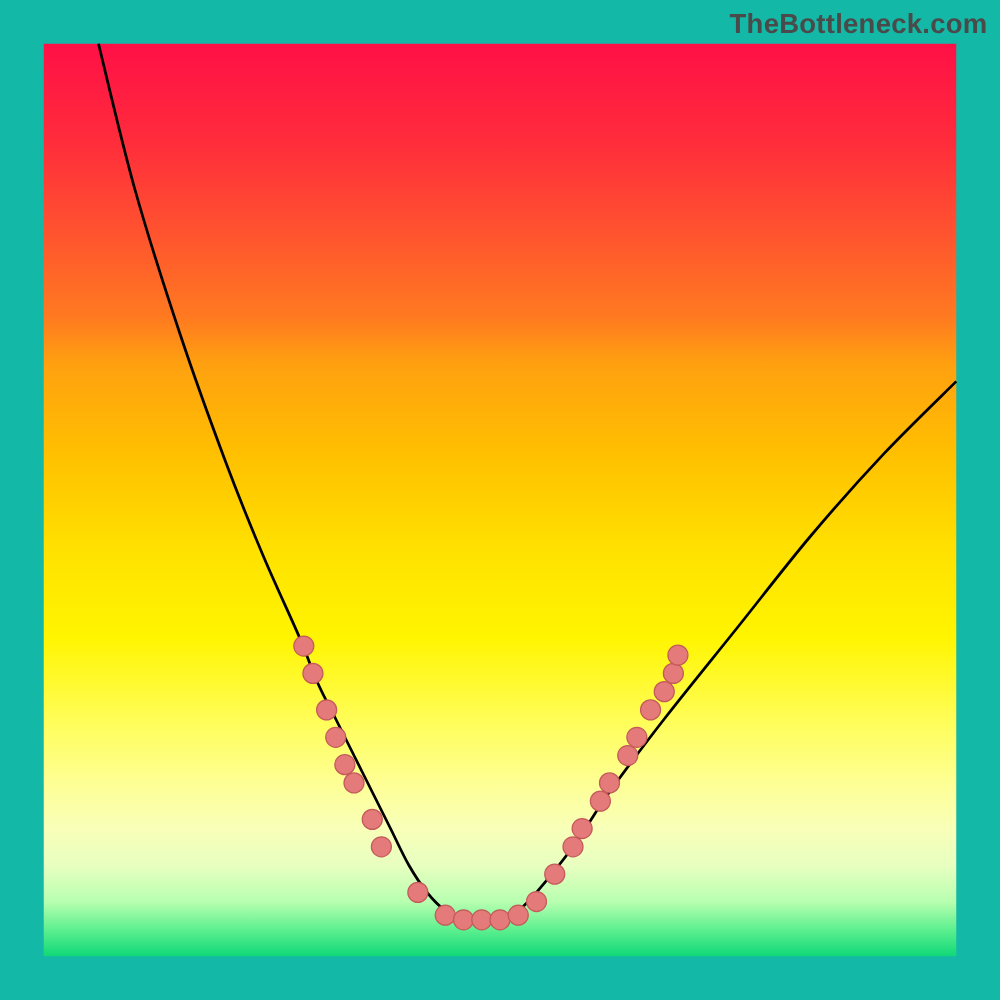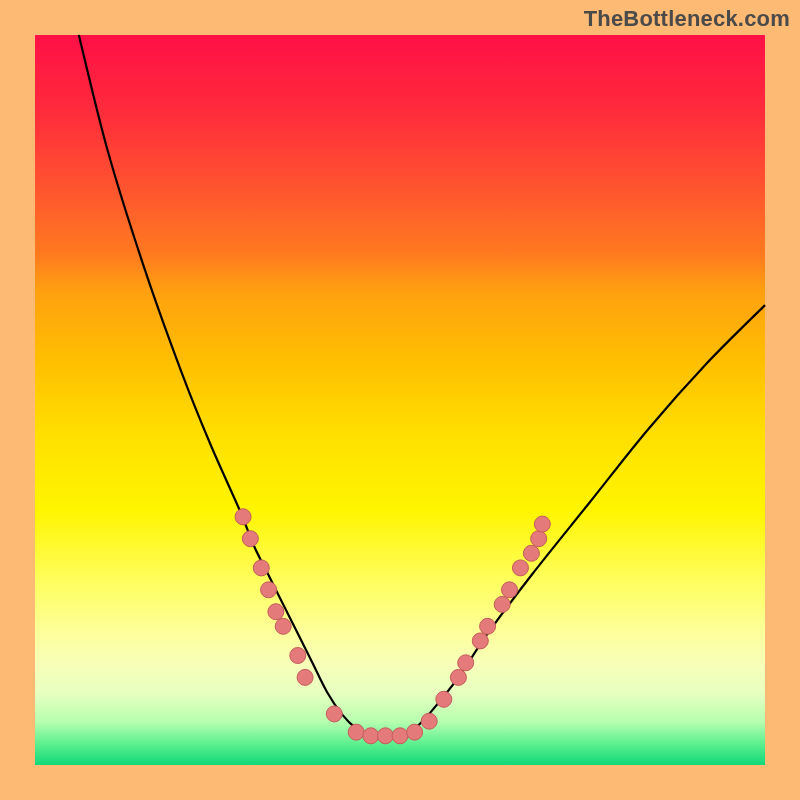--- a/index.html
+++ b/index.html
@@ -1,21 +1,21 @@
 <!DOCTYPE html>
 <html><head>
 <meta charset="utf-8">
 <style>
   * { margin: 0; padding: 0; box-sizing: border-box; }
   html, body { width: 800px; height: 800px; overflow: hidden; background: #000; }
   .frame {
     position: relative;
     width: 800px;
     height: 800px;
-    background: #fdba74;
+    background: #14b8a6;
   }
   .plot-area {
     position: absolute;
     left: 35px;
     top: 35px;
     width: 730px;
     height: 730px;
     background: linear-gradient(to bottom,
       #ff1046 0%,
       #ff2a3c 10%,

